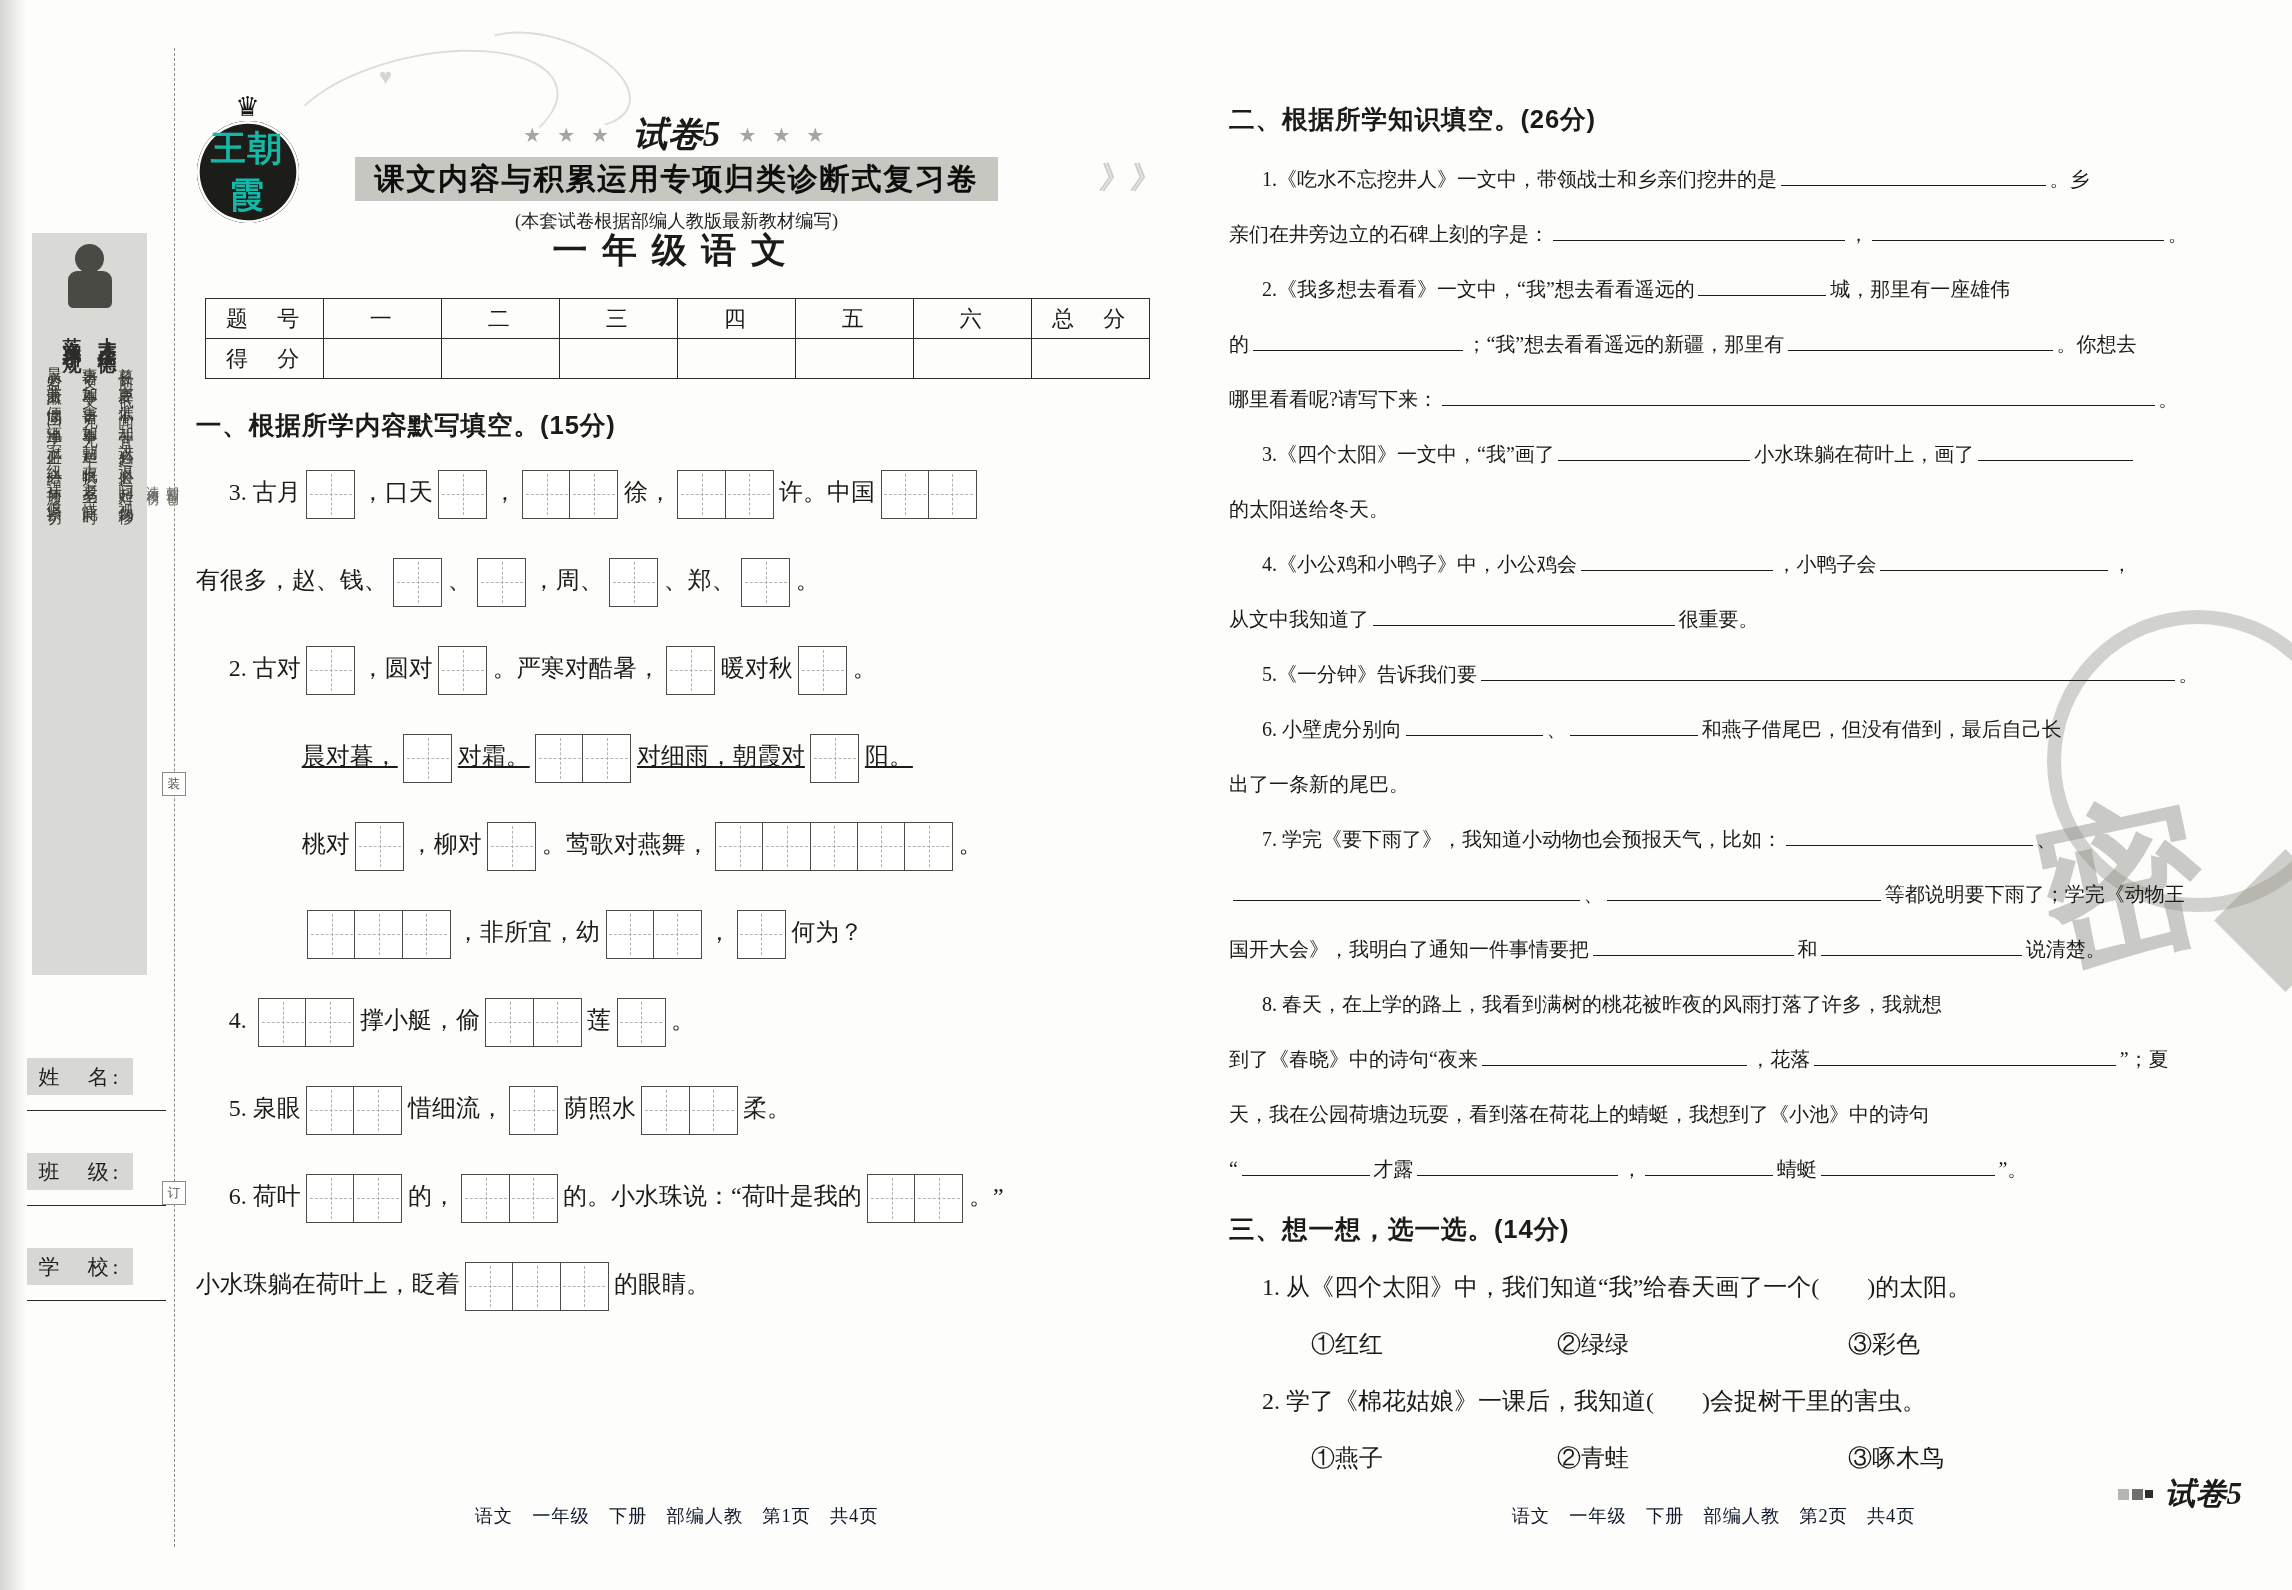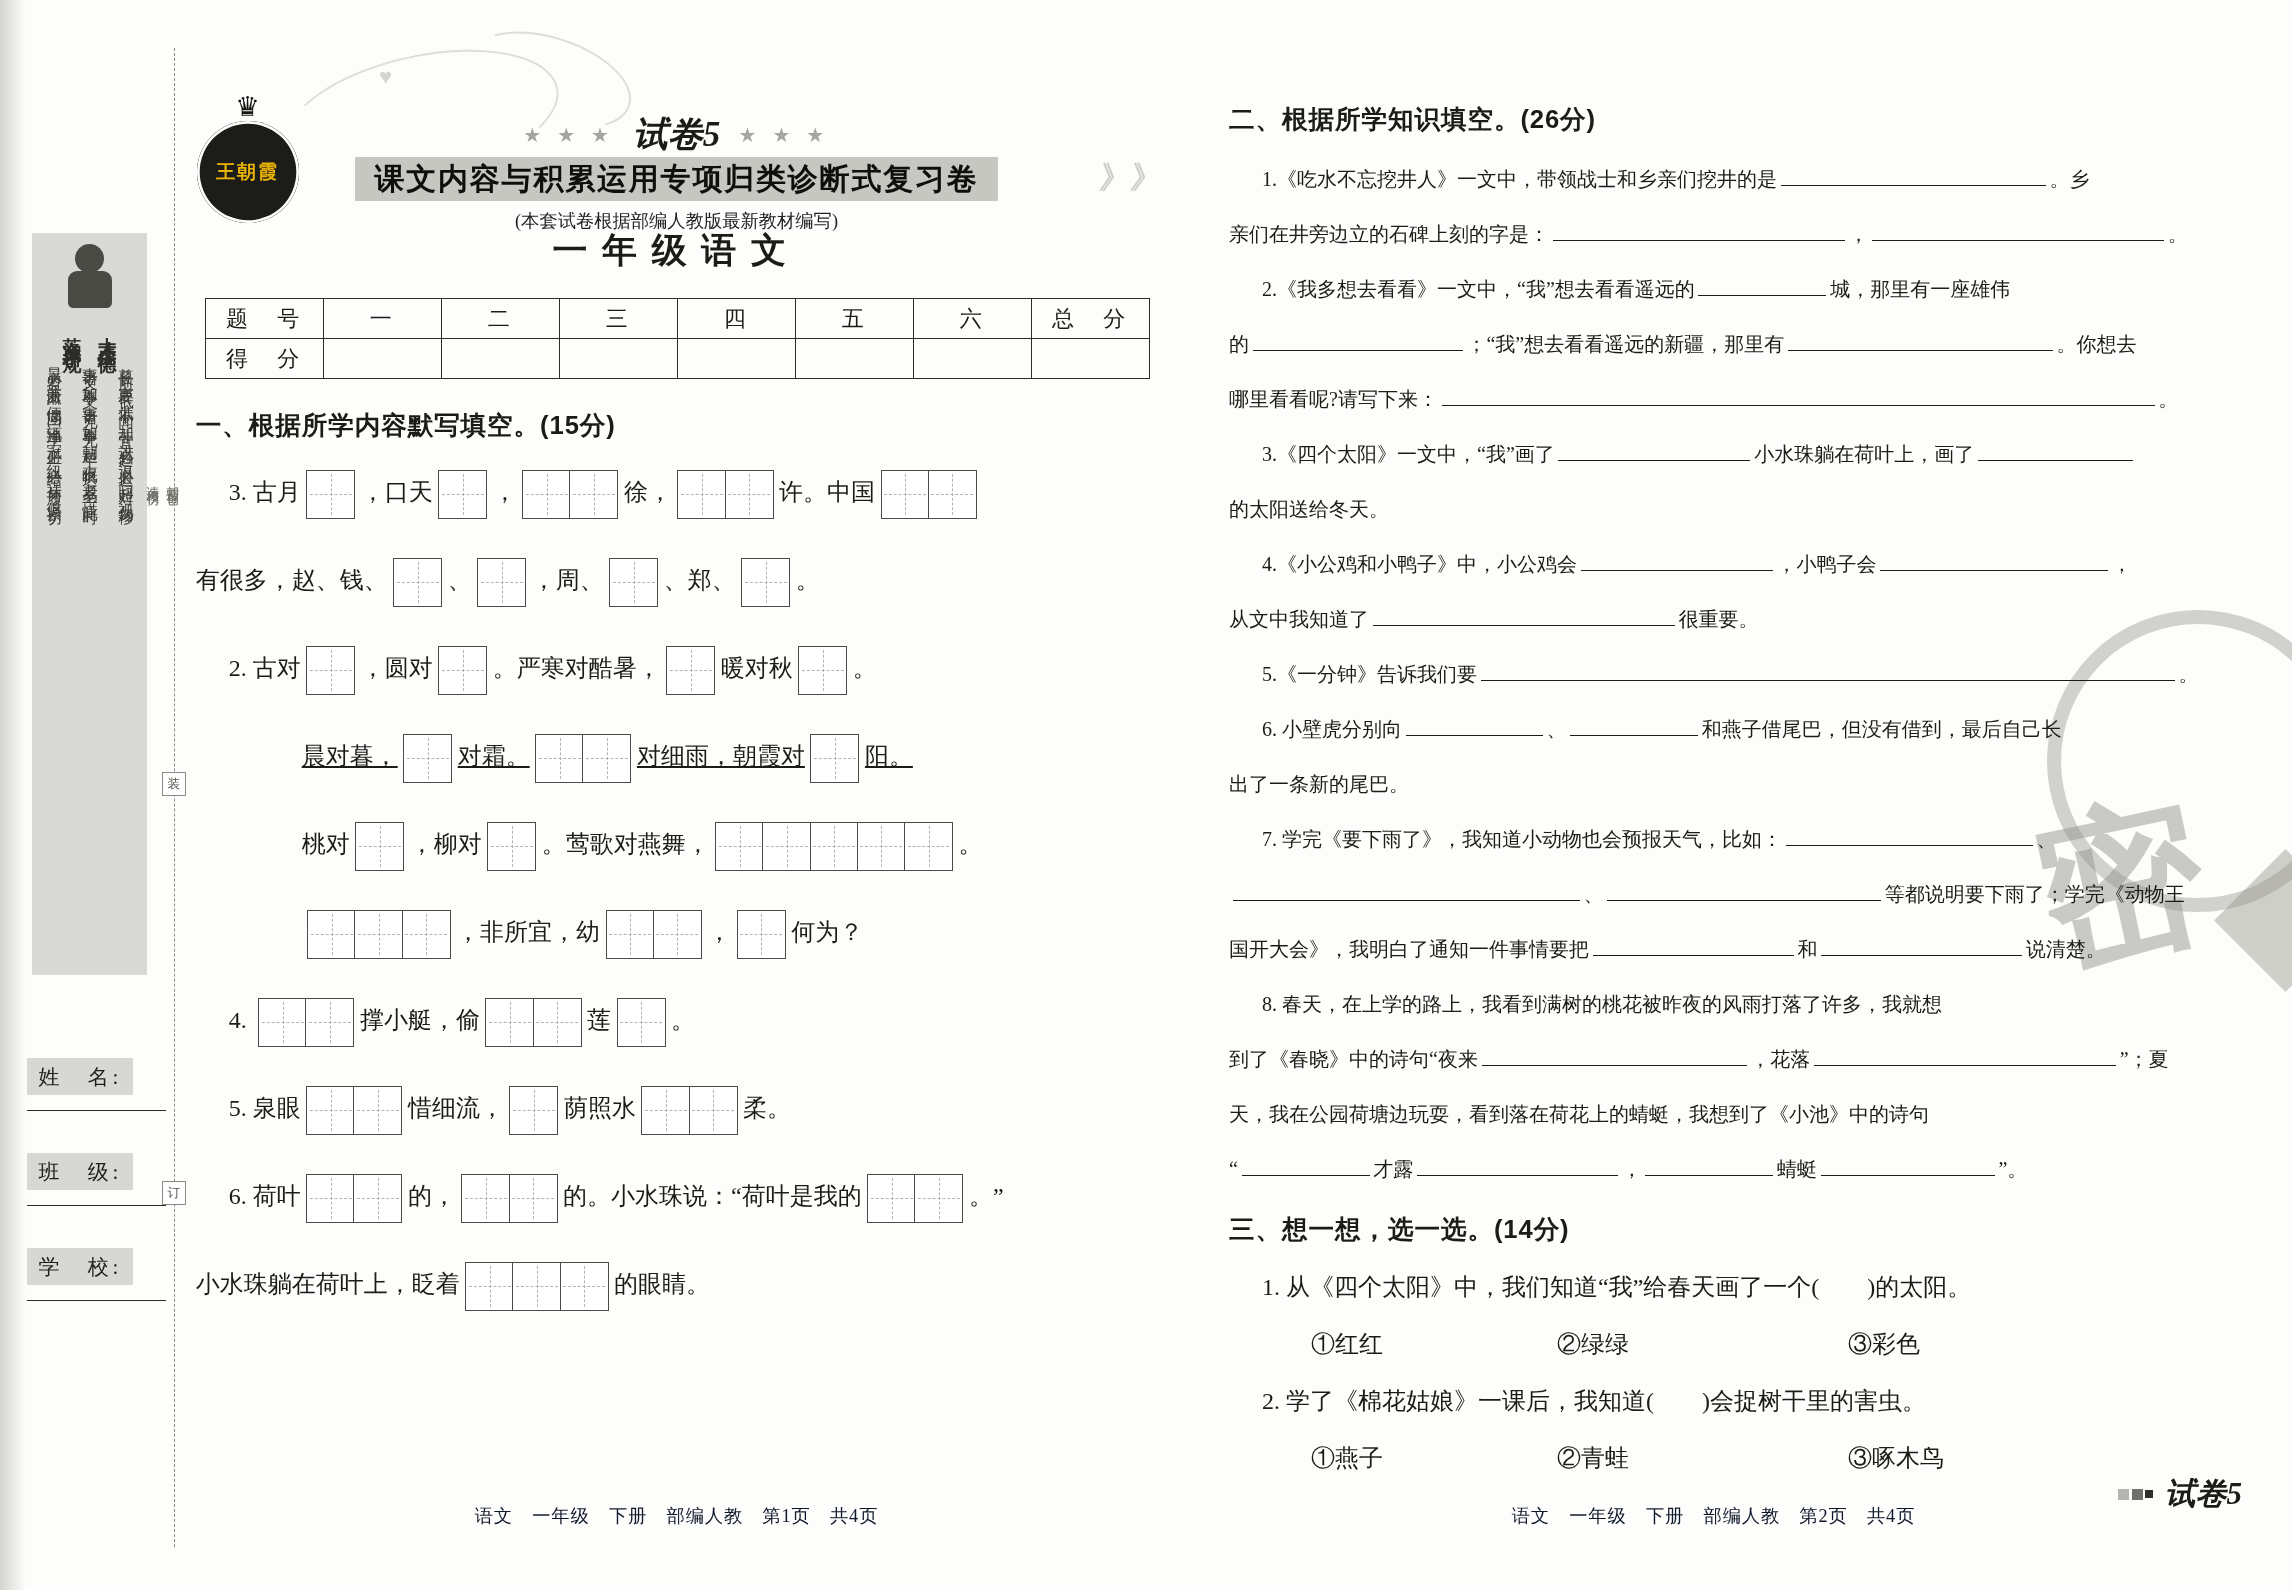--- a/index.html
+++ b/index.html
@@ -34,21 +34,21 @@
   
   .lp{position:absolute;left:192px;top:0;width:969px;height:1591px;z-index:2;}
   .rp{position:absolute;left:1229px;top:0;width:1019px;height:1591px;z-index:2;}
 
   
   .logo{position:absolute;left:0;top:95px;width:111px;text-align:center;}
   .crown{display:block;font-size:27.4px;line-height:25.6px;color:#151513;}
   .badge{width:102px;height:102px;margin:0 auto;border-radius:50%;background:#1c1c19;
          box-shadow:inset 0 0 0 2.7px #fdfdfc, inset 0 0 0 5.5px #1c1c19;
          display:flex;align-items:center;justify-content:center;}
-  .badge span{color:#eab308;font-size:19px;font-weight:bold;letter-spacing:1.8px;}
+  .badge span{color:#14b8a6;font-size:35px;font-weight:bold;letter-spacing:1.8px;}
   .arc{position:absolute;border:2.7px solid #deddd8;border-radius:50%;border-bottom-color:transparent;border-left-color:transparent;}
   .arc1{left:91px;top:55px;width:274px;height:119px;transform:rotate(-12deg);}
   .arc2{left:274px;top:37px;width:164px;height:82px;transform:rotate(18deg);}
   .heart{position:absolute;left:187px;top:64px;font-size:22px;color:#d7d5d0;}
   .stars-line{position:absolute;left:0;top:111px;width:100%;text-align:center;}
   .stars{font-size:20px;color:#a6a6a0;letter-spacing:5.5px;vertical-align:middle;}
   .paper-no{font-size:35px;font-weight:bold;font-style:italic;margin:0 14.6px;vertical-align:middle;}
   .title-bar{position:absolute;left:163px;top:157px;width:643px;height:44px;background:#c7c7c2;
              text-align:center;line-height:44px;font-size:30px;letter-spacing:1.8px;color:#0e0e0c;}
   .chevrons{position:absolute;left:908px;top:157px;font-size:31px;color:#cfcfca;font-weight:bold;transform:skewX(-8deg);}

